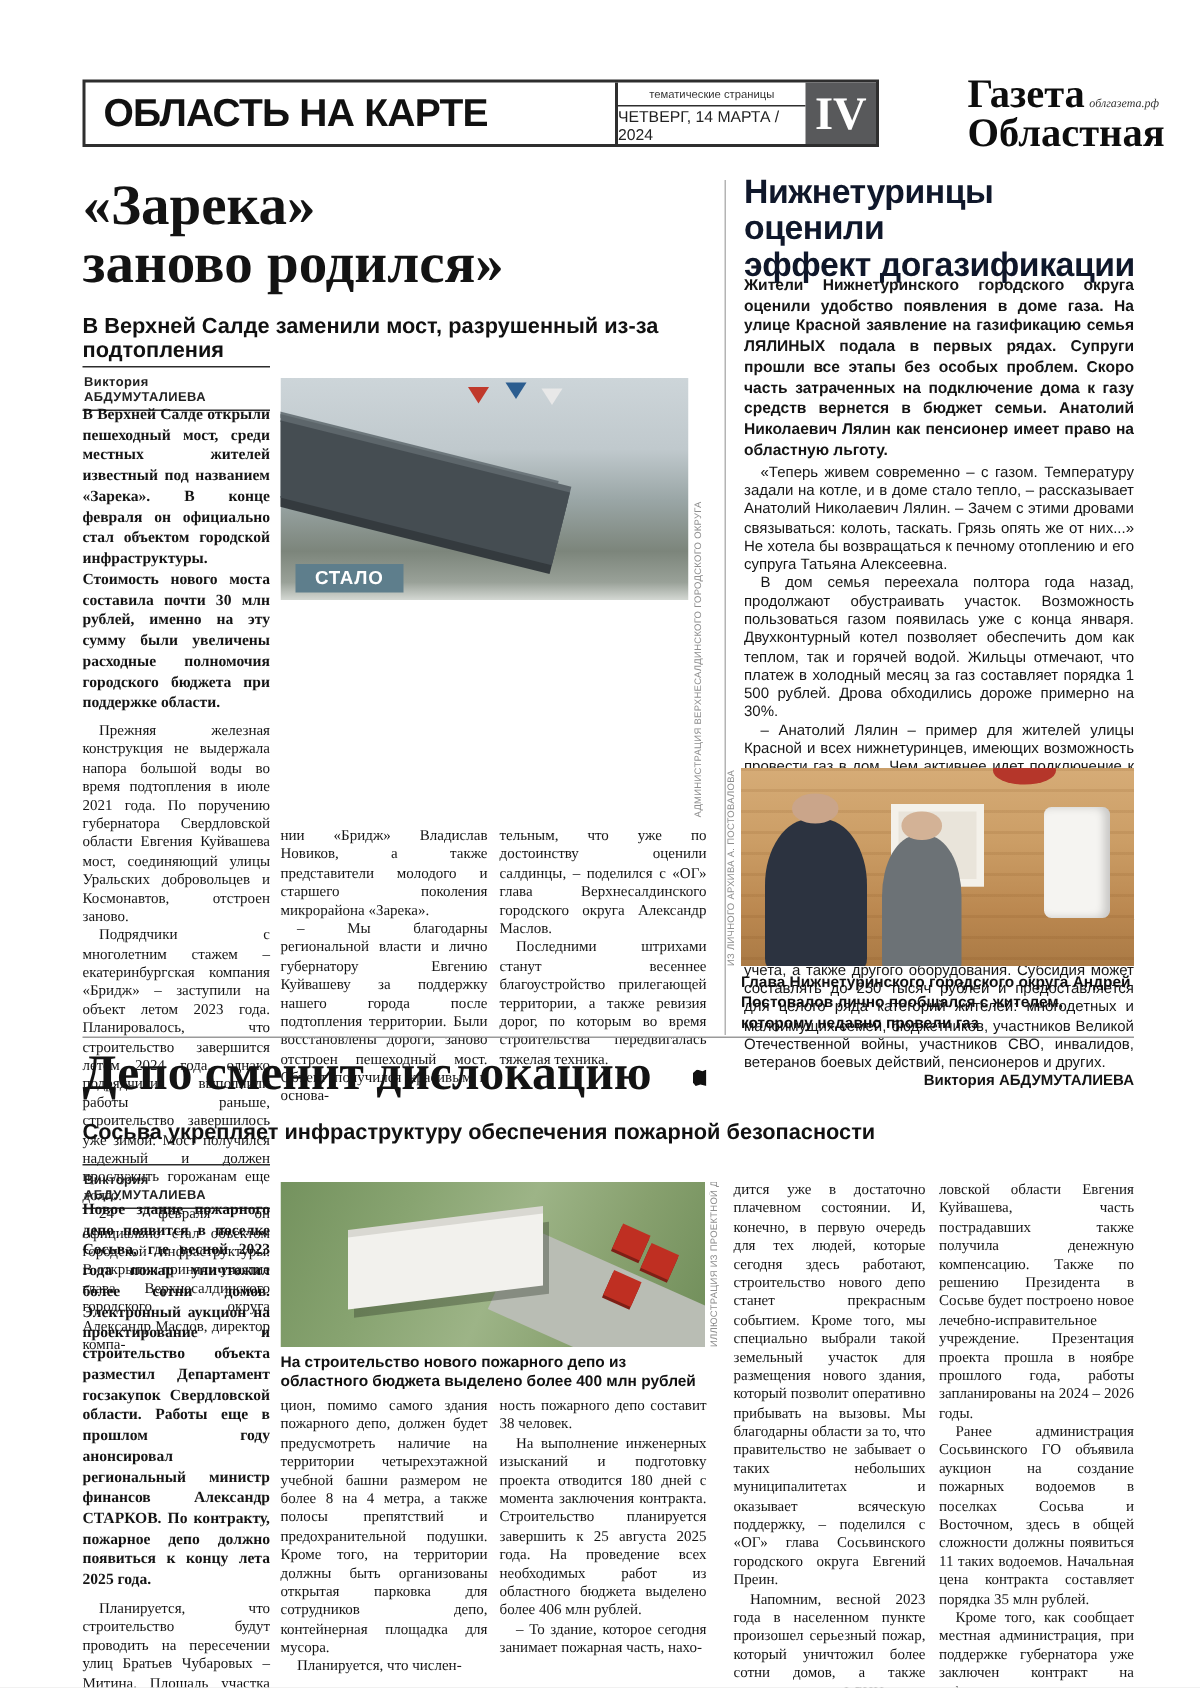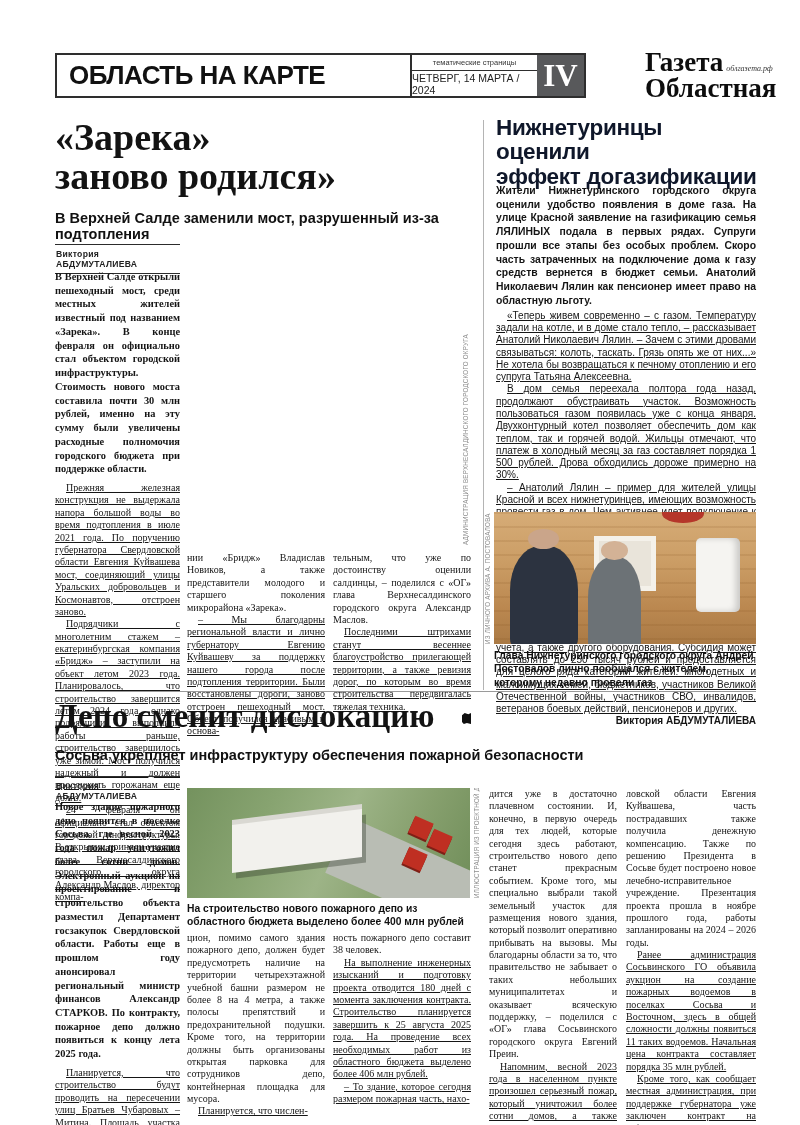--- a/index.html
+++ b/index.html
@@ -25,21 +25,21 @@
     font-weight:bold; font-size:27px; line-height:0.98; color:#0d0d0d; }
   .site { font-family:"Liberation Serif", serif; font-style:italic; font-weight:normal;
     font-size:8px; color:#333; margin-left:3px; }
 
   
   .serifbody { font-family:"Liberation Serif","DejaVu Serif",serif; font-size:10px; line-height:1.24;
     text-align:justify; color:#151515; }
   .sansbody { font-family:"Liberation Sans","DejaVu Sans",sans-serif; font-size:10px; line-height:1.23;
     text-align:justify; color:#151515; }
   .serifbody p, .sansbody p { margin:0; }
-  .ind { text-indent:11px;text-decoration:underline; }
+  .ind { text-indent:11px; }
   .lead-serif { font-weight:bold; font-size:10.4px; line-height:1.32; margin-bottom:6px !important;font-family:Liberation Serif, serif; }
   .lead-sans { font-weight:bold; font-size:10.4px; line-height:1.32; margin-bottom:2px !important; }
 
   .headline1 { left:55px; top:118px; width:432px; font-family:"Liberation Serif","DejaVu Serif",serif;
     font-weight:bold; font-size:38px; line-height:1.03; color:#131313; }
   .sub1 { left:55px; top:210px; width:432px; font-weight:bold; font-size:14.5px; color:#111; }
 
   .byline-box { border-top:1px solid #2c2c2c; border-bottom:1px solid #2c2c2c;
     padding:4px 0 4px 1px; font-size:8.6px; font-weight:bold; letter-spacing:0.3px; color:#222; }
 
@@ -116,20 +116,29 @@
 
   <div class="abs byline-box" style="left:55px; top:244px; width:125px;">Виктория АБДУМУТАЛИЕВА</div>
 
   <div class="abs serifbody" style="left:55px; top:270px; width:125px;">
     <p class="lead-serif">В Верхней Салде открыли пешеходный мост, среди местных жителей известный под названием «Зарека». В конце февраля он официально стал объектом городской инфраструктуры. Стоимость нового моста составила почти 30 млн рублей, именно на эту сумму были увеличены расходные полномочия городского бюджета при поддержке области.</p>
     <p class="ind">Прежняя железная конструкция не выдержала напора большой воды во время подтопления в июле 2021 года. По поручению губернатора Свердловской области Евгения Куйвашева мост, соединяющий улицы Уральских добровольцев и Космонавтов, отстроен заново.</p>
     <p class="ind">Подрядчики с многолетним стажем – екатеринбургская компания «Бридж» – заступили на объект летом 2023 года. Планировалось, что строительство завершится летом 2024 года, однако подрядчики выполнили работы раньше, строительство завершилось уже зимой. Мост получился надежный и должен прослужить горожанам еще долго.</p>
     <p class="ind">24 февраля он официально стал объектом городской инфраструктуры. В открытии приняли участие глава Верхнесалдинского городского округа Александр Маслов, директор компа-</p>
   </div>
 
+  <div class="abs photo" style="left:187px; top:252px; width:272px; height:148px;">
+    <div class="p1-sky"></div>
+    <div class="p1-rail"></div>
+    <div class="p1-bridge"></div>
+    <div class="flag" style="left:46%; top:4%; border-top:11px solid #c0392b;"></div>
+    <div class="flag" style="left:55%; top:2%; border-top:11px solid #2c5d8f;"></div>
+    <div class="flag" style="left:64%; top:5%; border-top:11px solid #e8e8e8;"></div>
+    <div class="photo-tag" style="top:124px;">СТАЛО</div>
+  </div>
   <div class="abs vcredit" style="left:462px; top:252px; height:293px;">АДМИНИСТРАЦИЯ ВЕРХНЕСАЛДИНСКОГО ГОРОДСКОГО ОКРУГА</div>
 
   <div class="abs serifbody" style="left:333px; top:552px; width:138px;">
     <p>тельным, что уже по достоинству оценили салдинцы, – поделился с «ОГ» глава Верхнесалдинского городского округа Александр Маслов.</p>
     <p class="ind">Последними штрихами станут весеннее благоустройство прилегающей территории, а также ревизия дорог, по которым во время строительства передвигалась тяжелая техника.</p>
     <p class="endline"><span class="endmark"></span></p>
   </div>
   <div class="abs serifbody" style="left:187px; top:552px; width:138px;">
     <p>нии «Бридж» Владислав Новиков, а также представители молодого и старшего поколения микрорайона «Зарека».</p>
     <p class="ind">– Мы благодарны региональной власти и лично губернатору Евгению Куйвашеву за поддержку нашего города после подтопления территории. Были восстановлены дороги, заново отстроен пешеходный мост. Объект получился красивым и основа-</p>
@@ -187,21 +196,21 @@
   <div class="abs vcredit" style="left:473px; top:788px; height:110px;">ИЛЛЮСТРАЦИЯ ИЗ ПРОЕКТНОЙ ДОКУМЕНТАЦИИ</div>
   <div class="abs caption" style="left:187px; top:902px; width:282px;">На строительство нового пожарного депо из областного бюджета выделено более 400 млн рублей</div>
 
   <div class="abs serifbody" style="left:187px; top:932px; width:138px;">
     <p>цион, помимо самого здания пожарного депо, должен будет предусмотреть наличие на территории четырехэтажной учебной башни размером не более 8 на 4 метра, а также полосы препятствий и предохранительной подушки. Кроме того, на территории должны быть организованы открытая парковка для сотрудников депо, контейнерная площадка для мусора.</p>
     <p class="ind">Планируется, что числен-</p>
   </div>
   <div class="abs serifbody" style="left:333px; top:932px; width:138px;">
     <p>ность пожарного депо составит 38 человек.</p>
     <p class="ind">На выполнение инженерных изысканий и подготовку проекта отводится 180 дней с момента заключения контракта. Строительство планируется завершить к 25 августа 2025 года. На проведение всех необходимых работ из областного бюджета выделено более 406 млн рублей.</p>
-    <p class="ind">– То здание, которое сегодня размером пожарная часть, нахо-</p>
+    <p class="ind">– То здание, которое сегодня занимает пожарная часть, нахо-</p>
   </div>
   <div class="abs serifbody" style="left:489px; top:788px; width:128px;">
     <p>дится уже в достаточно плачевном состоянии. И, конечно, в первую очередь для тех людей, которые сегодня здесь работают, строительство нового депо станет прекрасным событием. Кроме того, мы специально выбрали такой земельный участок для размещения нового здания, который позволит оперативно прибывать на вызовы. Мы благодарны области за то, что правительство не забывает о таких небольших муниципалитетах и оказывает всяческую поддержку, – поделился с «ОГ» глава Сосьвинского городского округа Евгений Преин.</p>
     <p class="ind">Напомним, весной 2023 года в населенном пункте произошел серьезный пожар, который уничтожил более сотни домов, а также учреждение ФСИН, в котором работали большинство жителей, было двое погибших. Новое жилье для погорельцев удалось построить в рекордные сроки благодаря активному содействию губернатора Сверд-</p>
   </div>
   <div class="abs serifbody" style="left:626px; top:788px; width:130px;">
     <p>ловской области Евгения Куйвашева, часть пострадавших также получила денежную компенсацию. Также по решению Президента в Сосьве будет построено новое лечебно-исправительное учреждение. Презентация проекта прошла в ноябре прошлого года, работы запланированы на 2024 – 2026 годы.</p>
     <p class="ind">Ранее администрация Сосьвинского ГО объявила аукцион на создание пожарных водоемов в поселках Сосьва и Восточном, здесь в общей сложности должны появиться 11 таких водоемов. Начальная цена контракта составляет порядка 35 млн рублей.</p>
     <p class="ind">Кроме того, как сообщает местная администрация, при поддержке губернатора уже заключен контракт на асфальтирование дорог в микрорайоне, где появились новые дома для погорельцев. На площадку строительства уже завозятся материалы, все работы планируют завершить в текущем году.</p>
 

